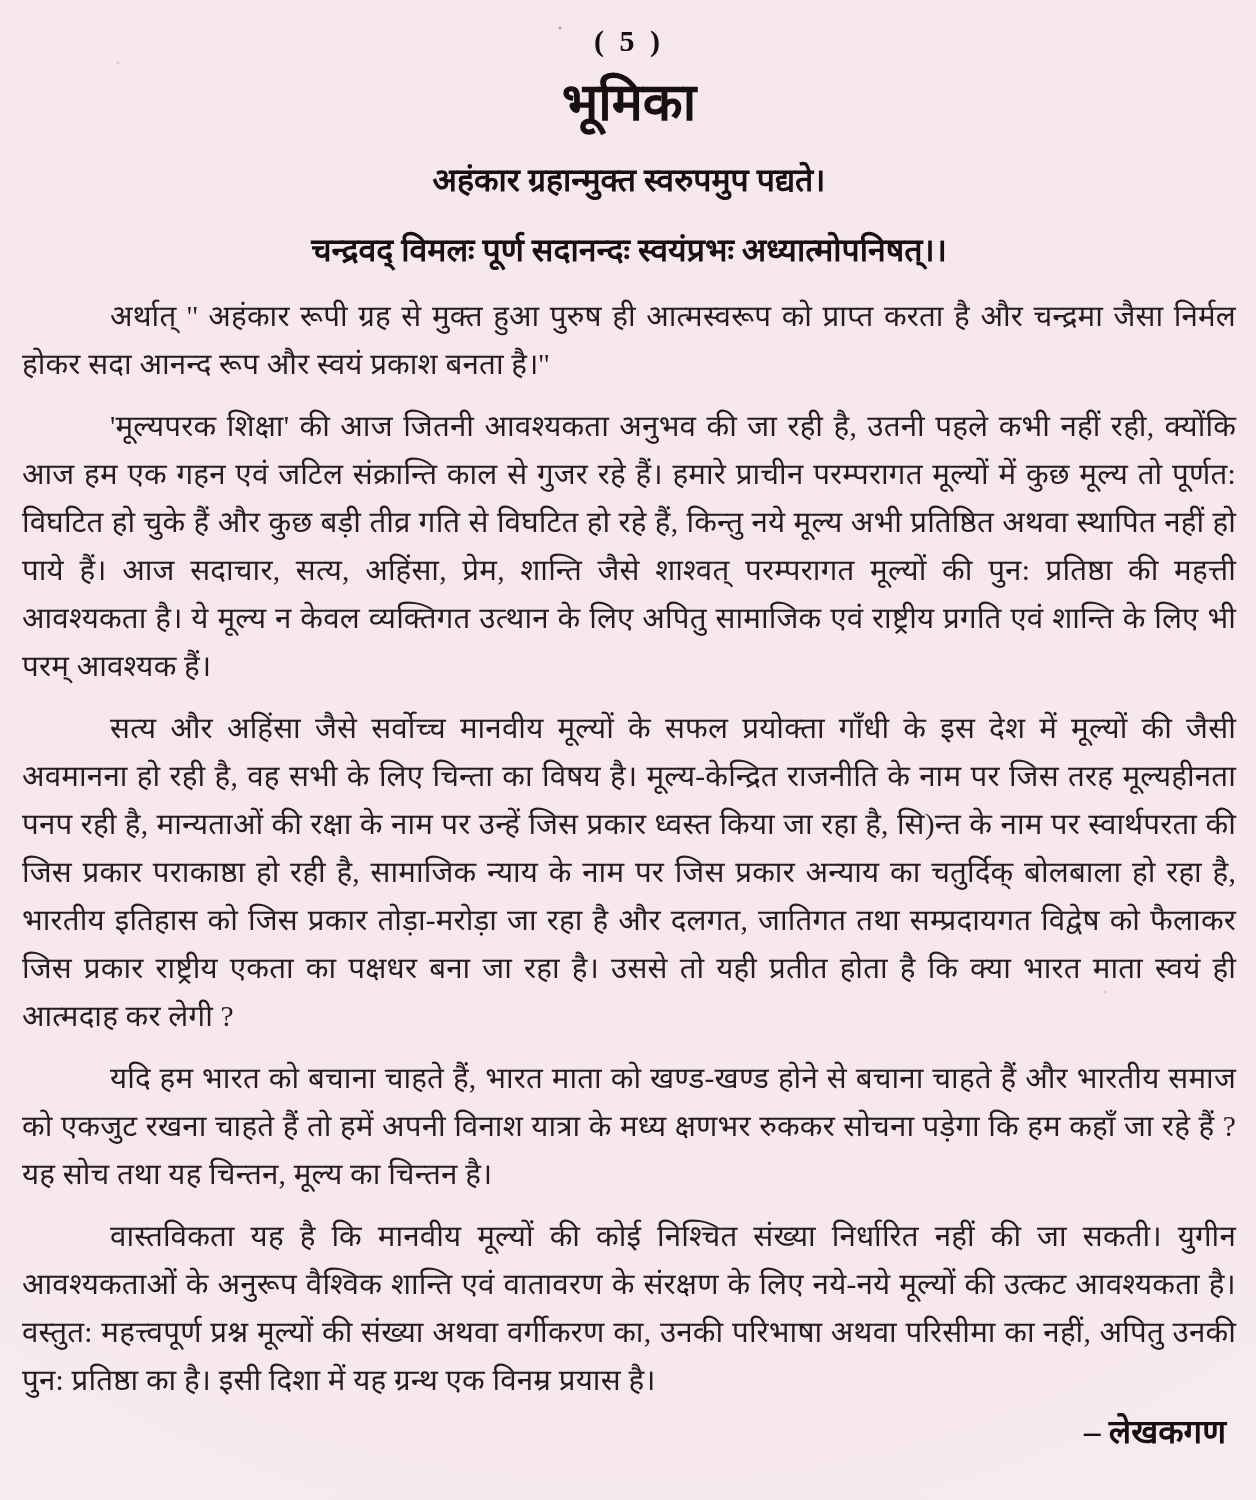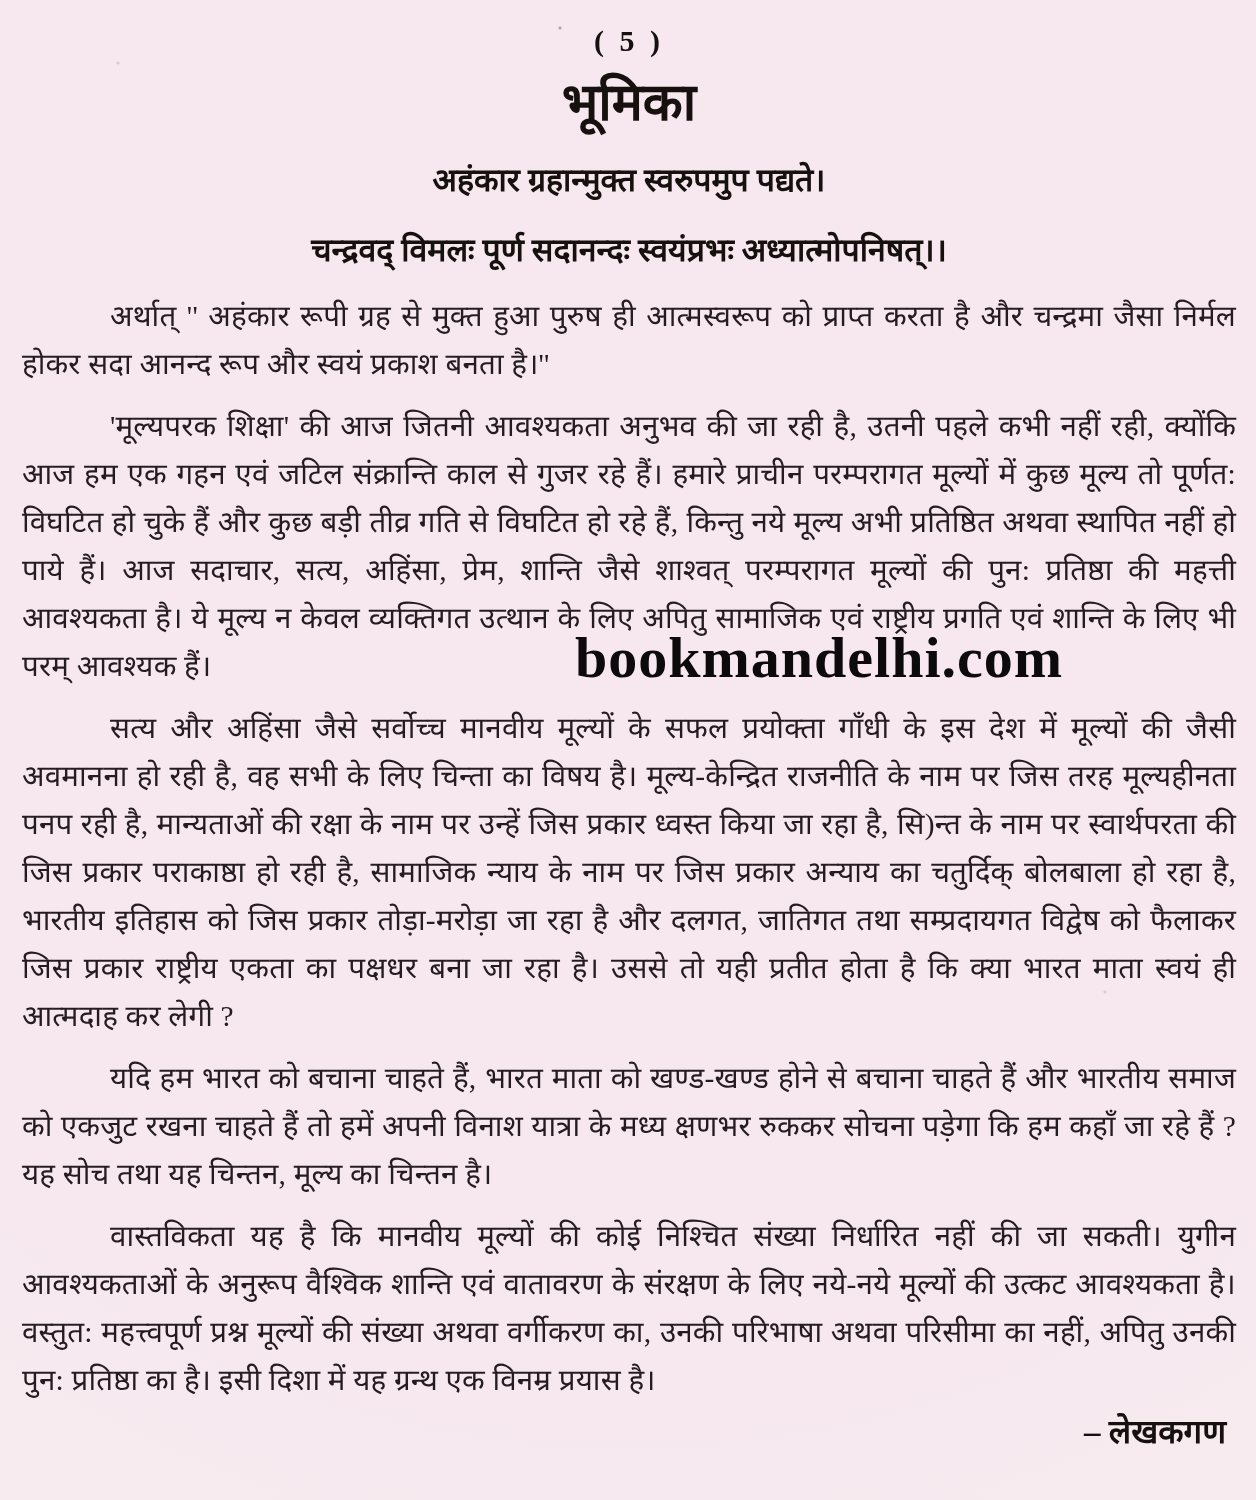--- a/index.html
+++ b/index.html
@@ -109,16 +109,15 @@
     <div class="body-text">
       <p class="para">अर्थात् '' अहंकार रूपी ग्रह से मुक्त हुआ पुरुष ही आत्मस्वरूप को प्राप्त करता है और चन्द्रमा जैसा निर्मल होकर सदा आनन्द रूप और स्वयं प्रकाश बनता है।''</p>
       <p class="para">'मूल्यपरक शिक्षा' की आज जितनी आवश्यकता अनुभव की जा रही है, उतनी पहले कभी नहीं रही, क्योंकि आज हम एक गहन एवं जटिल संक्रान्ति काल से गुजर रहे हैं। हमारे प्राचीन परम्परागत मूल्यों में कुछ मूल्य तो पूर्णत: विघटित हो चुके हैं और कुछ बड़ी तीव्र गति से विघटित हो रहे हैं, किन्तु नये मूल्य अभी प्रतिष्ठित अथवा स्थापित नहीं हो पाये हैं। आज सदाचार, सत्य, अहिंसा, प्रेम, शान्ति जैसे शाश्वत् परम्परागत मूल्यों की पुन: प्रतिष्ठा की महत्ती आवश्यकता है। ये मूल्य न केवल व्यक्तिगत उत्थान के लिए अपितु सामाजिक एवं राष्ट्रीय प्रगति एवं शान्ति के लिए भी परम् आवश्यक हैं।</p>
       <p class="para">सत्य और अहिंसा जैसे सर्वोच्च मानवीय मूल्यों के सफल प्रयोक्ता गाँधी के इस देश में मूल्यों की जैसी अवमानना हो रही है, वह सभी के लिए चिन्ता का विषय है। मूल्य-केन्द्रित राजनीति के नाम पर जिस तरह मूल्यहीनता पनप रही है, मान्यताओं की रक्षा के नाम पर उन्हें जिस प्रकार ध्वस्त किया जा रहा है, सि)न्त के नाम पर स्वार्थपरता की जिस प्रकार पराकाष्ठा हो रही है, सामाजिक न्याय के नाम पर जिस प्रकार अन्याय का चतुर्दिक् बोलबाला हो रहा है, भारतीय इतिहास को जिस प्रकार तोड़ा-मरोड़ा जा रहा है और दलगत, जातिगत तथा सम्प्रदायगत विद्वेष को फैलाकर जिस प्रकार राष्ट्रीय एकता का पक्षधर बना जा रहा है। उससे तो यही प्रतीत होता है कि क्या भारत माता स्वयं ही आत्मदाह कर लेगी ?</p>
       <p class="para">यदि हम भारत को बचाना चाहते हैं, भारत माता को खण्ड-खण्ड होने से बचाना चाहते हैं और भारतीय समाज को एकजुट रखना चाहते हैं तो हमें अपनी विनाश यात्रा के मध्य क्षणभर रुककर सोचना पड़ेगा कि हम कहाँ जा रहे हैं ? यह सोच तथा यह चिन्तन, मूल्य का चिन्तन है।</p>
       <p class="para">वास्तविकता यह है कि मानवीय मूल्यों की कोई निश्चित संख्या निर्धारित नहीं की जा सकती। युगीन आवश्यकताओं के अनुरूप वैश्विक शान्ति एवं वातावरण के संरक्षण के लिए नये-नये मूल्यों की उत्कट आवश्यकता है। वस्तुत: महत्त्वपूर्ण प्रश्न मूल्यों की संख्या अथवा वर्गीकरण का, उनकी परिभाषा अथवा परिसीमा का नहीं, अपितु उनकी पुन: प्रतिष्ठा का है। इसी दिशा में यह ग्रन्थ एक विनम्र प्रयास है।</p>
     </div>
 
   </div>
 
-  <div class="watermark">bookmandelhi.com</div>
 
   <div class="signature">– लेखकगण</div>
 </div>
 
 </body></html>

